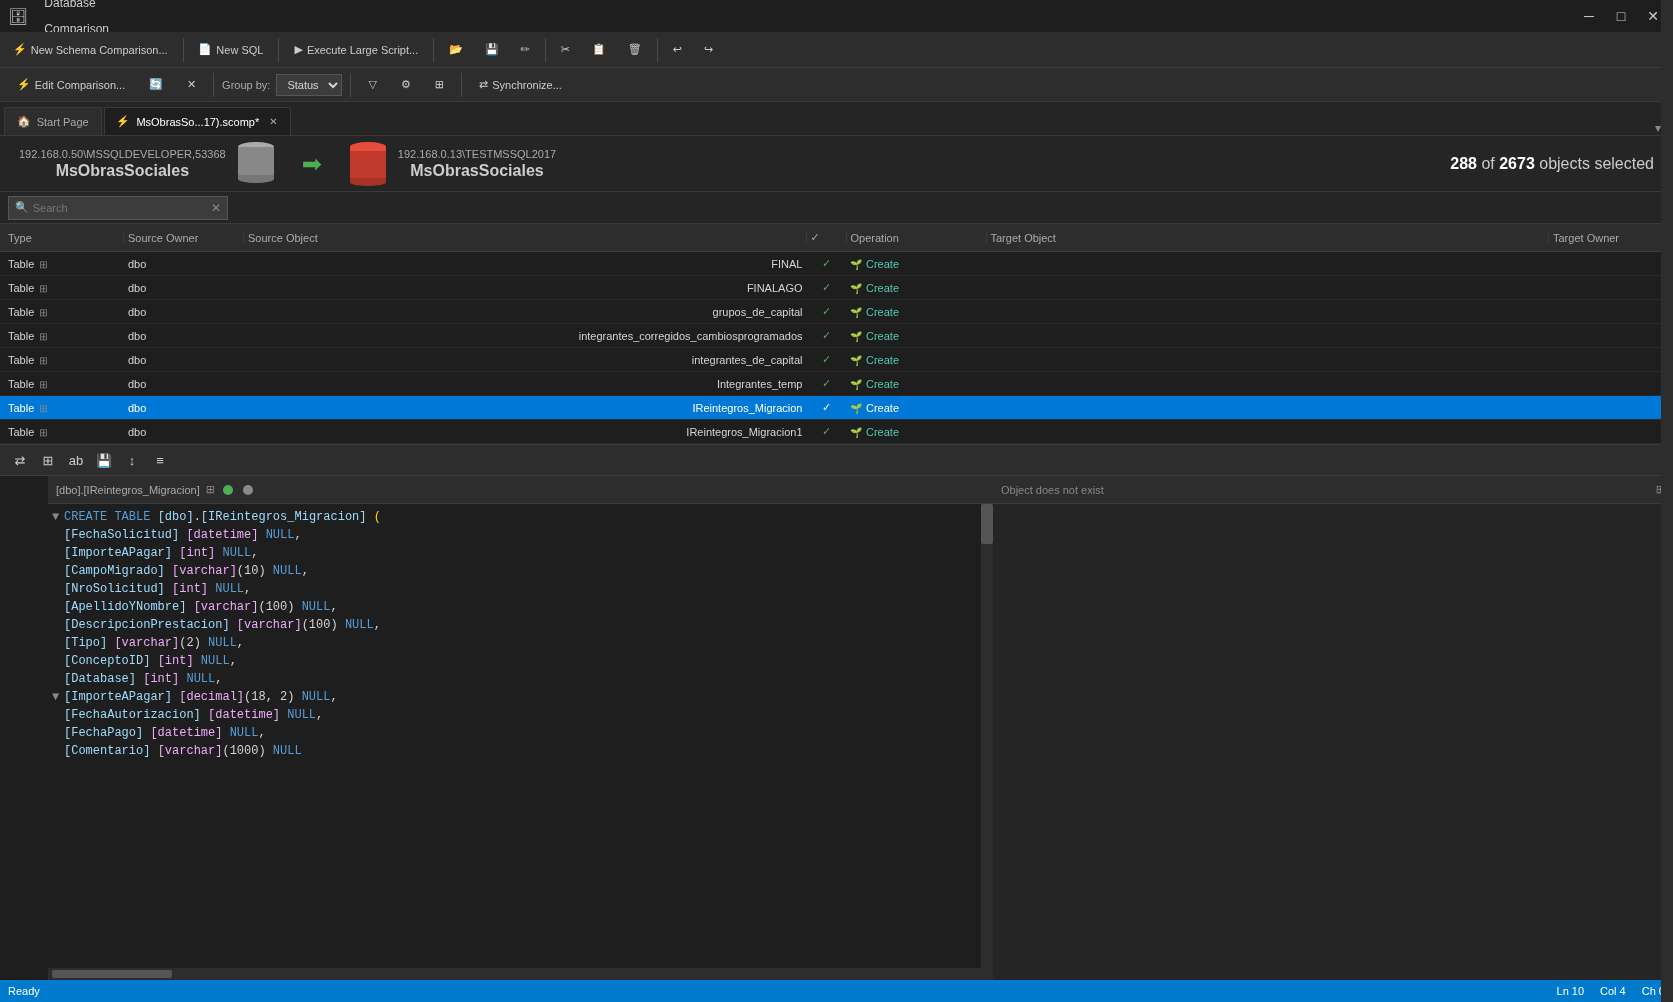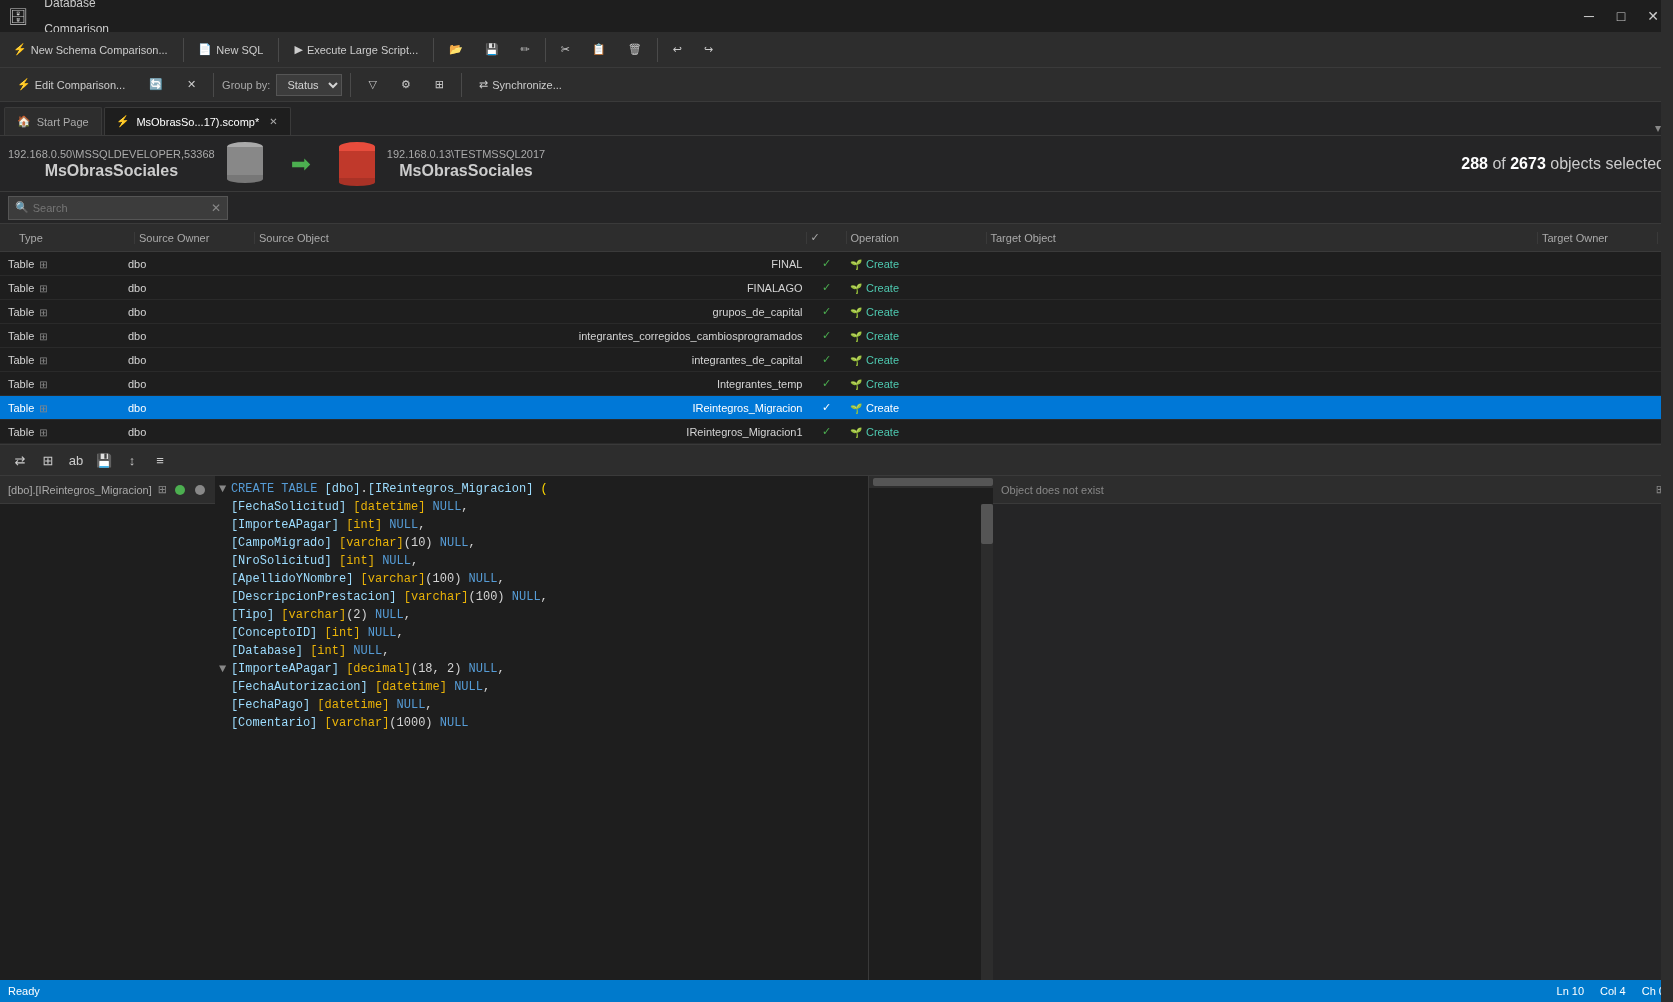--- a/index.html
+++ b/index.html
@@ -142,21 +142,21 @@
     .tab .tab-icon {
       color: #4ec9b0;
     }
 
     
     .connection-bar {
       background: #252526;
       height: 56px;
       display: flex;
       align-items: center;
-      padding: 0 8px;
+      padding: 0 19px;
       border-bottom: 1px solid #3a3a3a;
       justify-content: space-between;
     }
     .connection-section {
       display: flex;
       flex-direction: column;
       align-items: center;
       gap: 2px;
     }
     .connection-server {
@@ -243,21 +243,21 @@
       height: 220px;
       overflow-y: auto;
     }
     .grid-header {
       display: grid;
       grid-template-columns: 120px 120px 1fr 40px 140px 1fr 120px;
       background: #2d2d2d;
       border-bottom: 1px solid #3a3a3a;
       height: 28px;
       align-items: center;
-      padding: 0 15px;
+      padding: 0 4px;
       position: sticky;
       top: 0;
     }
     .grid-header-cell {
       color: #aaaaaa;
       font-size: 11px;
       padding: 0 4px;
       border-right: 1px solid #3a3a3a;
     }
     .grid-row {
@@ -366,21 +366,21 @@
       min-height: 18px;
     }
     .line-expand {
       color: #888;
       width: 12px;
       flex-shrink: 0;
       cursor: pointer;
     }
     .kw-create { color: #569cd6; }
     .kw-ident { color: #9cdcfe; }
-    .kw-type { color: #eab308; }
+    .kw-type { color: #f0abfc; }
     .kw-null { color: #569cd6; }
     .kw-bracket { color: #ffd700; }
     .txt-white { color: #d4d4d4; }
 
     
     .status-bar {
       background: #007acc;
       height: 22px;
       display: flex;
       align-items: center;
@@ -718,21 +718,21 @@
       <button class="bottom-toolbar-btn" title="Show diff">⇄</button>
       <button class="bottom-toolbar-btn" title="Grid view">⊞</button>
       <button class="bottom-toolbar-btn" title="Text view">ab</button>
       <button class="bottom-toolbar-btn" title="Save">💾</button>
       <button class="bottom-toolbar-btn" title="Sort">↕</button>
       <button class="bottom-toolbar-btn" title="Expand">≡</button>
     </div>
 
     <div class="bottom-content">
 
-      <div style="flex:1; display:flex; flex-direction:row; position:relative;">
+      <div style="flex:1; display:flex; flex-direction:column; position:relative;padding-left:48px;">
         <div class="sql-panel-header">
           <span>[dbo].[IReintegros_Migracion]</span>
           <span style="color:#888;">⊞</span>
           <span class="dot-green"></span>
           <span class="dot-gray"></span>
         </div>
         <div class="sql-panel" id="sql-panel">
         <div class="sql-line">
     <span class="line-expand" style="color:#888;">▼</span>
     <span style="color:#d4d4d4;"><span class="kw-create">CREATE</span> <span class="kw-null">TABLE</span> <span class="kw-ident">[dbo]</span>.<span class="kw-ident">[IReintegros_Migracion]</span> <span class="kw-bracket">(</span></span>

